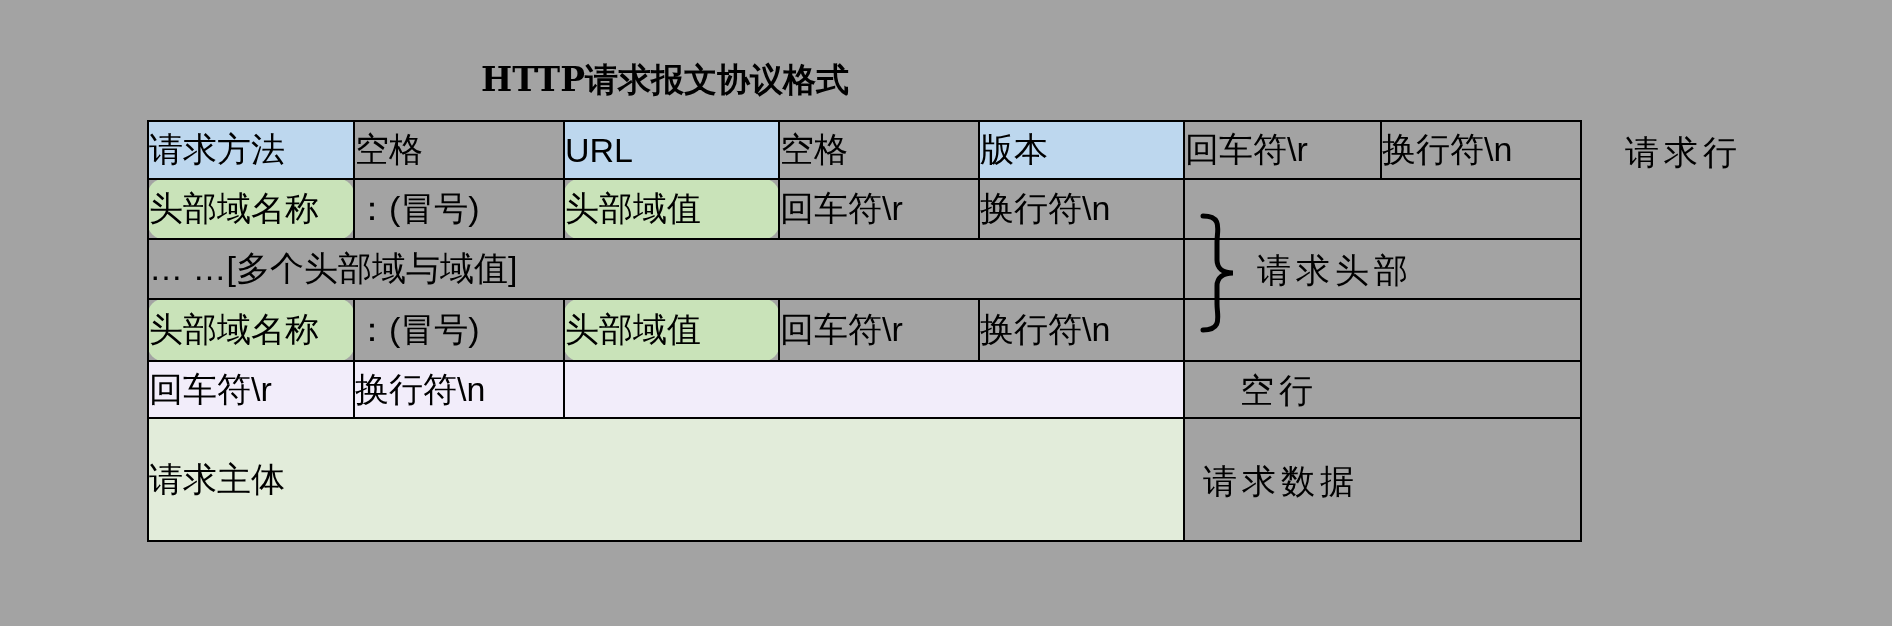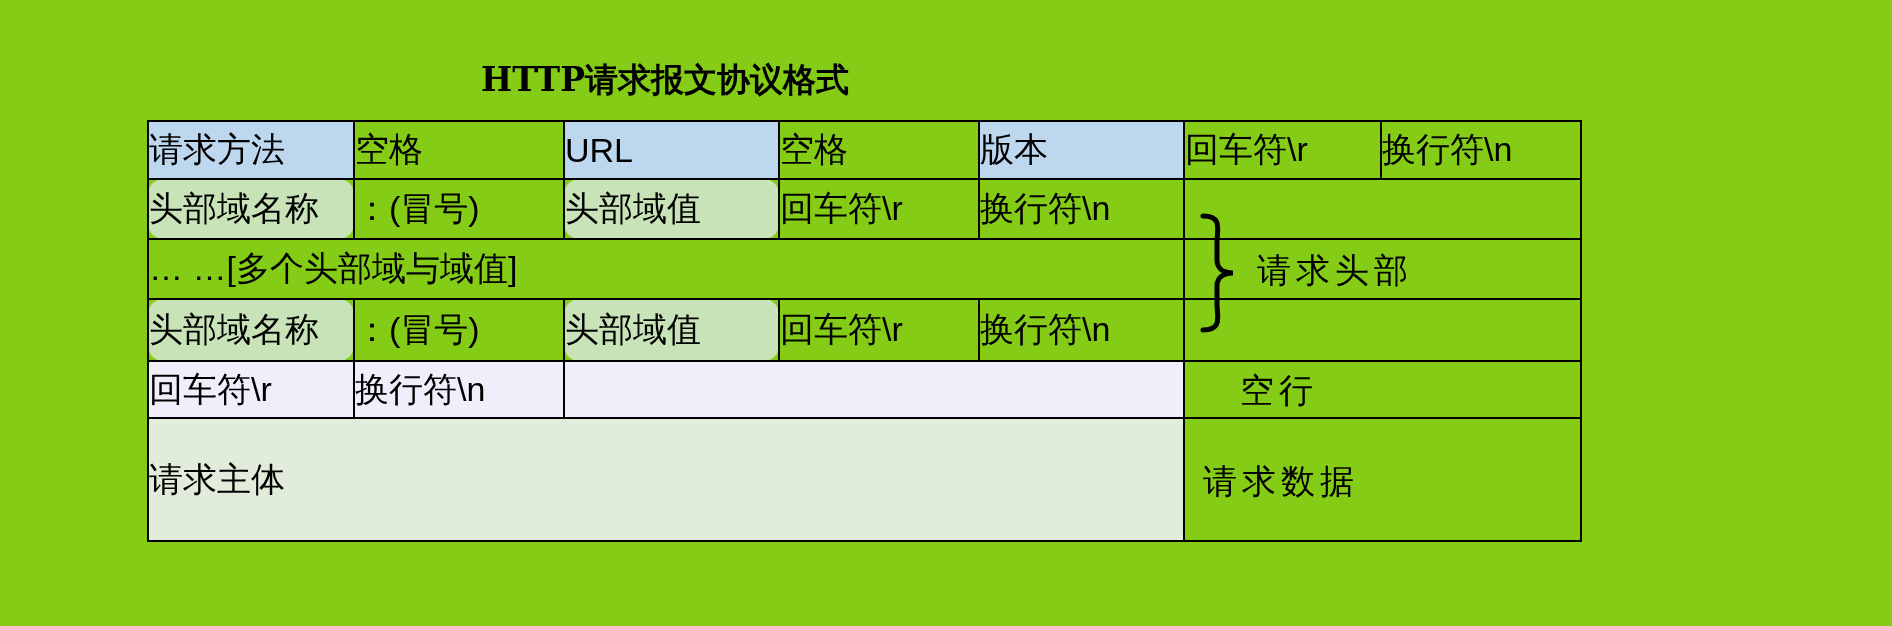--- a/index.html
+++ b/index.html
@@ -1,19 +1,19 @@
 <!DOCTYPE html>
 <html><head>
 <meta charset="utf-8">
 <style>
   html,body{margin:0;padding:0;background:#ffffff;}
   .canvas{
     position:relative;
     width:1892px;height:626px;
-    background:#84cc16;
+    background:#a3a3a3;
     overflow:hidden;
     font-family:"Liberation Sans",sans-serif;
   }
   .title{
     position:absolute;left:147px;top:58px;width:1036px;
     text-align:center;font-size:33px;font-weight:600;
     font-family:"DejaVu Serif",serif;color:#000;
   }
   table.proto{
     position:absolute;left:147px;top:120px;
@@ -93,20 +93,21 @@
       <td class="lav" colspan="3"></td>
       <td class="filler" colspan="2"></td>
     </tr>
     <tr style="height:123px">
       <td class="bodygreen" colspan="5">请求主体</td>
       <td class="filler" colspan="2"></td>
     </tr>
   </tbody>
     </table>
 
+  <div class="side-label" style="left:1625px;top:130px;">请求行</div>
 
   <svg class="brace" viewBox="0 0 44 124" preserveAspectRatio="none">
     <path d="M6 5 C 26 5, 20 19, 20 31 L 20 49 C 20 57, 26 62, 36 62
              C 26 62, 20 67, 20 75 L 20 93 C 20 105, 26 119, 6 119" fill="none" stroke="#000" stroke-width="5" stroke-linecap="round"></path>
   </svg>
 
   <div class="side-label" style="left:1257px;top:248px;">请求头部</div>
 
   <div class="side-label" style="left:1240px;top:368px;">空行</div>
 

